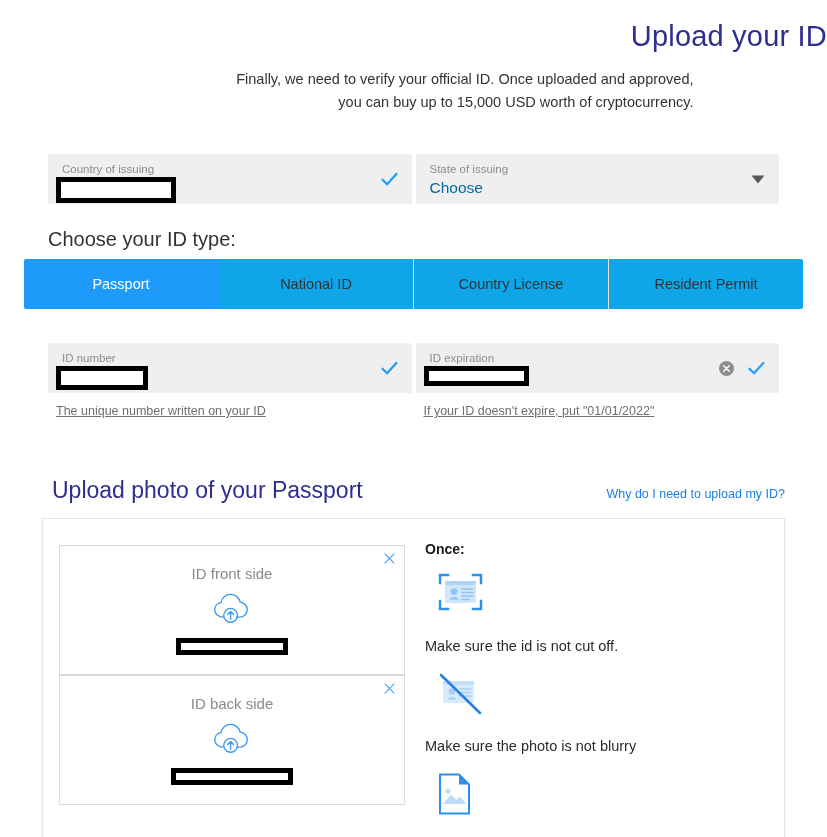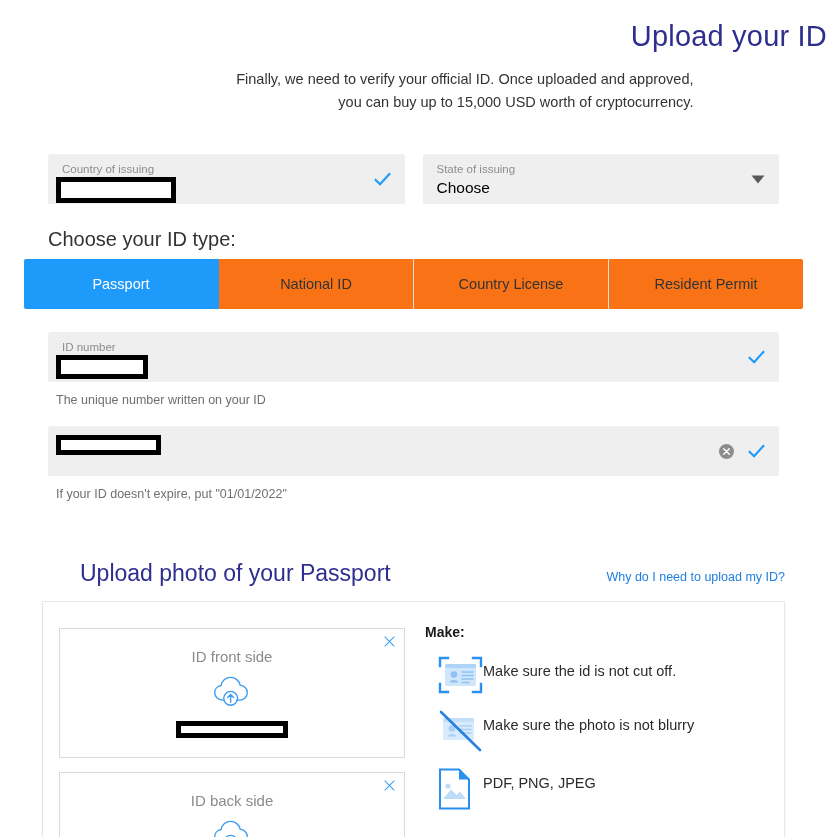--- a/index.html
+++ b/index.html
@@ -31,51 +31,52 @@
     color: #333333;
     font-size: 14.5px;
     line-height: 23px;
     margin: 12px auto 0 auto;
     width: 560px;
   }
 
   
   .field-row {
     display: flex;
-    gap: 18px;
+    gap: 4px;
     padding: 0 48px;
     box-sizing: border-box;
   }
   .field-col { flex: 1 1 0; min-width: 0; }
 
   .field {
     position: relative;
     background: #efefef;
     border-radius: 3px 3px 0 0;
     height: 50px;
     box-sizing: border-box;
     padding: 8px 14px 0 14px;
   }
   .field-label {
     color: #8d8d8d;
     font-size: 11.5px;
     line-height: 14px;
     display: block;
   }
   .field-placeholder {
-    color: #000000;
+    color: #0369a1;
     font-size: 15.5px;
     line-height: 24px;
     display: block;
   }
   .field-help {
     color: #6f6f6f;
     font-size: 12.5px;
     line-height: 16px;
     margin: 10px 0 0 8px;
+    text-decoration: underline;
   }
 
   
   .redaction {
     display: block;
     background: #ffffff;
     border: 5px solid #000000;
     box-sizing: border-box;
     margin-top: 1px;
   }
@@ -111,38 +112,38 @@
     overflow: hidden;
   }
   .tab {
     flex: 1 1 0;
     height: 50px;
     display: flex;
     align-items: center;
     justify-content: center;
     font-size: 14.5px;
     color: #333333;
-    background: #f97316;
+    background: #0ea5e9;
     border-right: 1px solid #e2e2e2;
     box-sizing: border-box;
     cursor: pointer;
   }
   .tab:last-child { border-right: none; }
   .tab.active {
     background: #1e9bfa;
     color: #ffffff;
     border-right-color: #1e9bfa;
   }
 
   
   .upload-head {
     display: flex;
     align-items: baseline;
     justify-content: space-between;
-    padding: 0 42px 0 80px;
+    padding: 0 42px 0 52px;
     margin-top: 58px;
   }
   .upload-title {
     color: #2e2e8f;
     font-size: 23px;
     font-weight: 400;
   }
   .upload-link {
     color: #1e7fe0;
     font-size: 12.5px;
@@ -166,21 +167,21 @@
     position: relative;
     border: 1px solid #d9d9d9;
     background: #ffffff;
     height: 130px;
     box-sizing: border-box;
     display: flex;
     flex-direction: column;
     align-items: center;
     cursor: pointer;
   }
-  .dropzone + .dropzone { margin-top: 14px; }
+  .dropzone + .dropzone { }
   .dropzone-title {
     color: #8b8b8b;
     font-size: 15px;
     margin-top: 19px;
   }
   .cloud-icon { width: 40px; height: 33px; margin-top: 10px; display: block; }
   .dropzone .redaction.file1 { width: 112px; height: 17px; margin-top: 13px; }
   .dropzone .redaction.file2 { width: 122px; height: 17px; margin-top: 13px; }
   .dz-close {
     position: absolute;
@@ -196,20 +197,21 @@
   .tips-title {
     font-size: 14px;
     font-weight: bold;
     color: #1a1a1a;
     margin-bottom: 16px;
   }
   .tip {
     display: flex;
     align-items: flex-start;
     margin-bottom: 16px;
+    flex-direction: column;
   }
   .tip-icon {
     width: 58px;
     flex: 0 0 58px;
     display: flex;
     justify-content: flex-start;
     padding-left: 13px;
     box-sizing: border-box;
   }
   .tip-text {
@@ -255,35 +257,36 @@
 </div>
 
 <div class="section-label">Choose your ID type:</div>
 <div class="tabs">
   <div class="tab active">Passport</div>
   <div class="tab">National ID</div>
   <div class="tab">Country License</div>
   <div class="tab">Resident Permit</div>
 </div>
 
-<div class="field-row" style="margin-top:23px;flex-direction:column;">
+<div class="field-row" style="margin-top:34px;">
   <div class="field-col">
     <div class="field">
       <span class="field-label">ID number</span>
       <span class="redaction idnum"></span>
       <span class="field-adorn">
         <svg class="check-icon" viewBox="0 0 20 20">
           <path d="M2 10.5 L7.2 15.5 L18 3.5" fill="none" stroke="#1e9bfa" stroke-width="2.6" stroke-linecap="square"></path>
         </svg>
       </span>
     </div>
     <div class="field-help">The unique number written on your ID</div>
   </div>
   <div class="field-col">
     <div class="field">
+      <span class="field-label">ID expiration</span>
       <span class="redaction idexp"></span>
       <span class="field-adorn">
         <svg class="clear-icon" viewBox="0 0 16 16">
           <circle cx="8" cy="8" r="8" fill="#8c8c8c"></circle>
           <path d="M5 5 L11 11 M11 5 L5 11" stroke="#ffffff" stroke-width="1.5" stroke-linecap="round"></path>
         </svg>
         <svg class="check-icon" viewBox="0 0 20 20">
           <path d="M2 10.5 L7.2 15.5 L18 3.5" fill="none" stroke="#1e9bfa" stroke-width="2.6" stroke-linecap="square"></path>
         </svg>
       </span>
@@ -323,21 +326,21 @@
         <path d="M12.5 27.5 C7 27.5 3 23.8 3 19.3 C3 15.3 6 12 10 11.4 C10.6 6.3 15 2.5 20.4 2.5 C25.6 2.5 30 6.1 30.9 11 C35.3 11.3 38.8 14.9 38.8 19.3 C38.8 23.8 35 27.5 30.3 27.5 L27 27.5" fill="none" stroke="#3b9bf0" stroke-width="1.5" stroke-linecap="round"></path>
         <circle cx="20.5" cy="25.5" r="7.6" fill="none" stroke="#3b9bf0" stroke-width="1.5"></circle>
         <path d="M20.5 29.8 L20.5 21.6 M17.3 24.6 L20.5 21.3 L23.7 24.6" fill="none" stroke="#3b9bf0" stroke-width="1.5" stroke-linecap="round" stroke-linejoin="round"></path>
       </svg>
       <span class="redaction file2"></span>
     </div>
 
   </div>
 
   <div class="tips">
-    <div class="tips-title">Make:</div>
+    <div class="tips-title">Once:</div>
 
     <div class="tip">
       <div class="tip-icon">
         <svg width="45" height="38" viewBox="0 0 45 38">
           <g fill="none" stroke="#2a90f0" stroke-width="2.4" stroke-linecap="square">
             <path d="M2 10 L2 2 L10 2"></path>
             <path d="M35 2 L43 2 L43 10"></path>
             <path d="M43 28 L43 36 L35 36"></path>
             <path d="M10 36 L2 36 L2 28"></path>
           </g>

